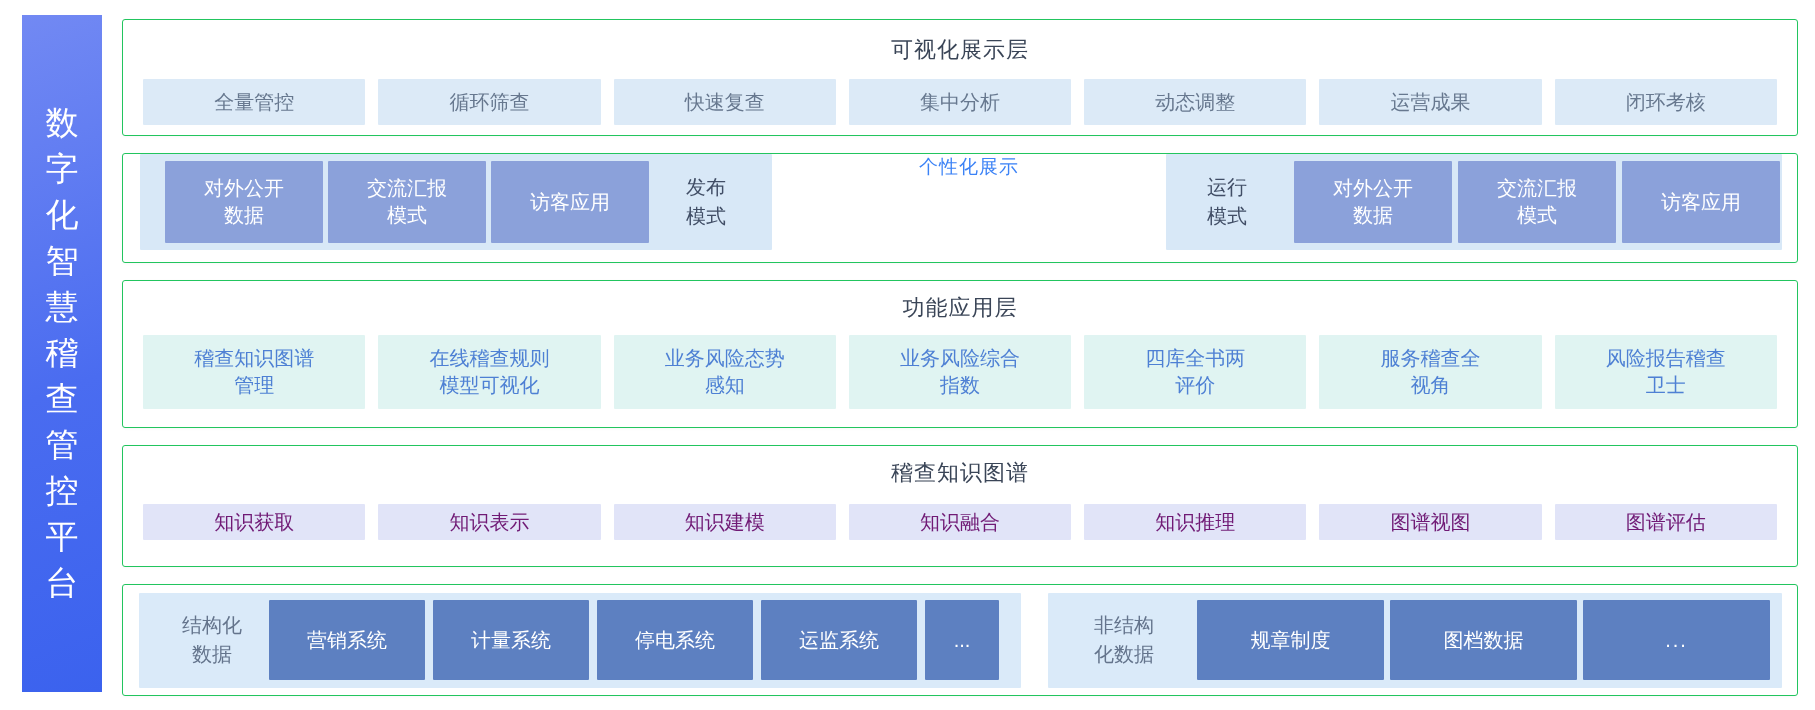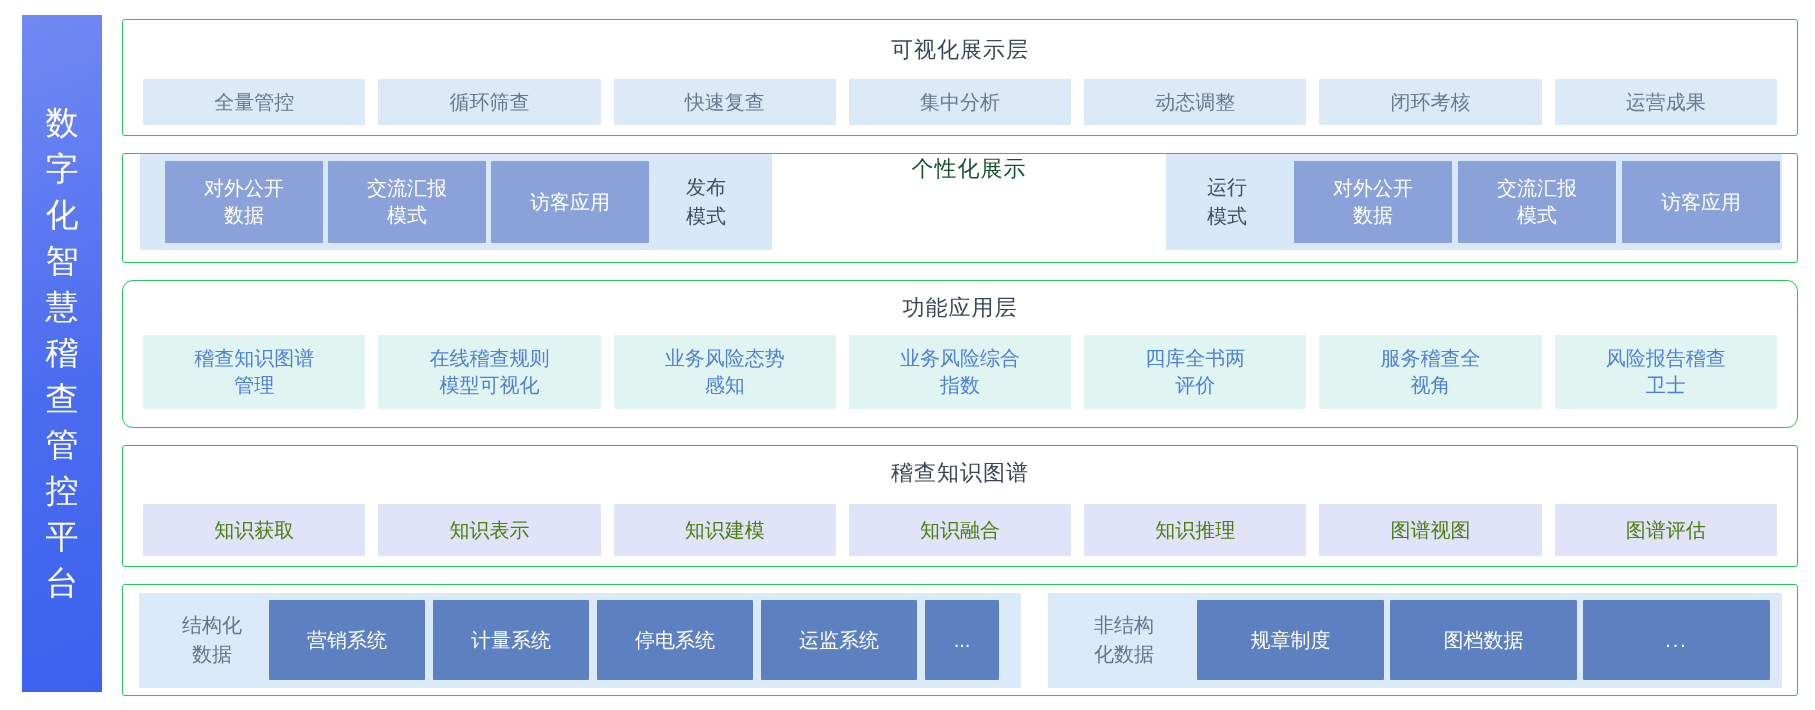--- a/index.html
+++ b/index.html
@@ -34,31 +34,31 @@
   .panel2 { height:96px; background:#D8E8F7; display:flex; align-items:center; border-radius:1px; }
   .panel2.left { width:632px; padding:0 14px 0 25px; gap:5px; }
   .panel2.right { width:616px; gap:6px; }
   .darkbox { width:158px; height:82px; background:#8BA1DA; color:#ffffff;
     font-size:20px; display:flex; align-items:center; justify-content:center;
     text-align:center; border-radius:1px; }
   .panel-label { font-size:20px; color:#414E66; text-align:center; line-height:29px; }
   .panel2.left .panel-label { flex:1; }
   .panel2.right .panel-label { width:122px; flex:none; }
   .row2-mid { flex:1; display:flex; align-items:center; justify-content:center;
-    font-size:22px; color:#14532d; letter-spacing:1px; }
+    font-size:19px; color:#3b82f6; letter-spacing:1px; }
 
   
-  .row3 { top:280px; height:148px; padding-top:12px;border-radius:11px; }
+  .row3 { top:280px; height:148px; padding-top:12px; }
   .row3 .items { margin-top:12px; }
   .row3 .item { height:74px; background:#E0F4F2; color:#4E80D4; }
 
   
   .row4 { top:445px; height:122px; padding-top:12px; }
   .row4 .items { margin-top:16px; }
-  .row4 .item { height:52px; background:#E1E4F8; color:#4d7c0f; }
+  .row4 .item { height:36px; background:#E1E4F8; color:#701a75; }
 
   
   .row5 { top:584px; height:112px; display:flex; align-items:center; }
   .panel5 { height:95px; background:#DAEAF9; display:flex; align-items:center; border-radius:1px; }
   .panel5.left  { margin-left:16px; width:882px; padding-left:30px; }
   .panel5.right { margin-left:27px; width:734px; padding-left:33px; }
   .p5-label { font-size:20px; color:#64748C; text-align:center; line-height:29px; width:86px; }
   .panel5.left  .p5-label { margin-right:14px; }
   .panel5.right .p5-label { margin-right:30px; }
   .srcbox { height:80px; background:#5D80C1; color:#ffffff; font-size:20px;
@@ -86,22 +86,22 @@
 </div>
 
 <div class="row row1">
   <div class="row-title">可视化展示层</div>
   <div class="items">
     <div class="item">全量管控</div>
     <div class="item">循环筛查</div>
     <div class="item">快速复查</div>
     <div class="item">集中分析</div>
     <div class="item">动态调整</div>
+    <div class="item">运营成果</div>
     <div class="item">闭环考核</div>
-    <div class="item">运营成果</div>
   </div>
 </div>
 
 <div class="row row2">
   <div class="panel2 left">
     <div class="darkbox pre">对外公开
 数据</div>
     <div class="darkbox pre">交流汇报
 模式</div>
     <div class="darkbox pre">访客应用</div>

